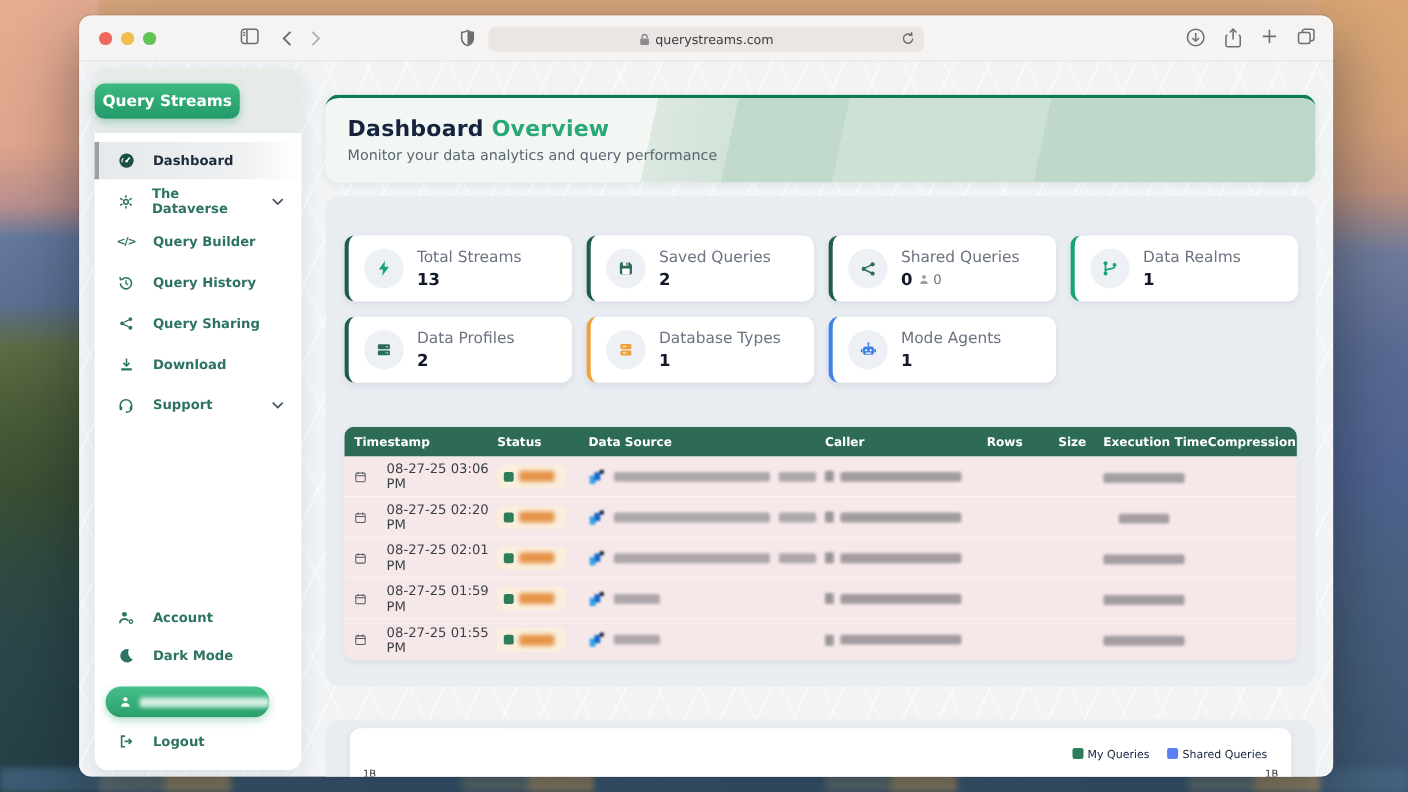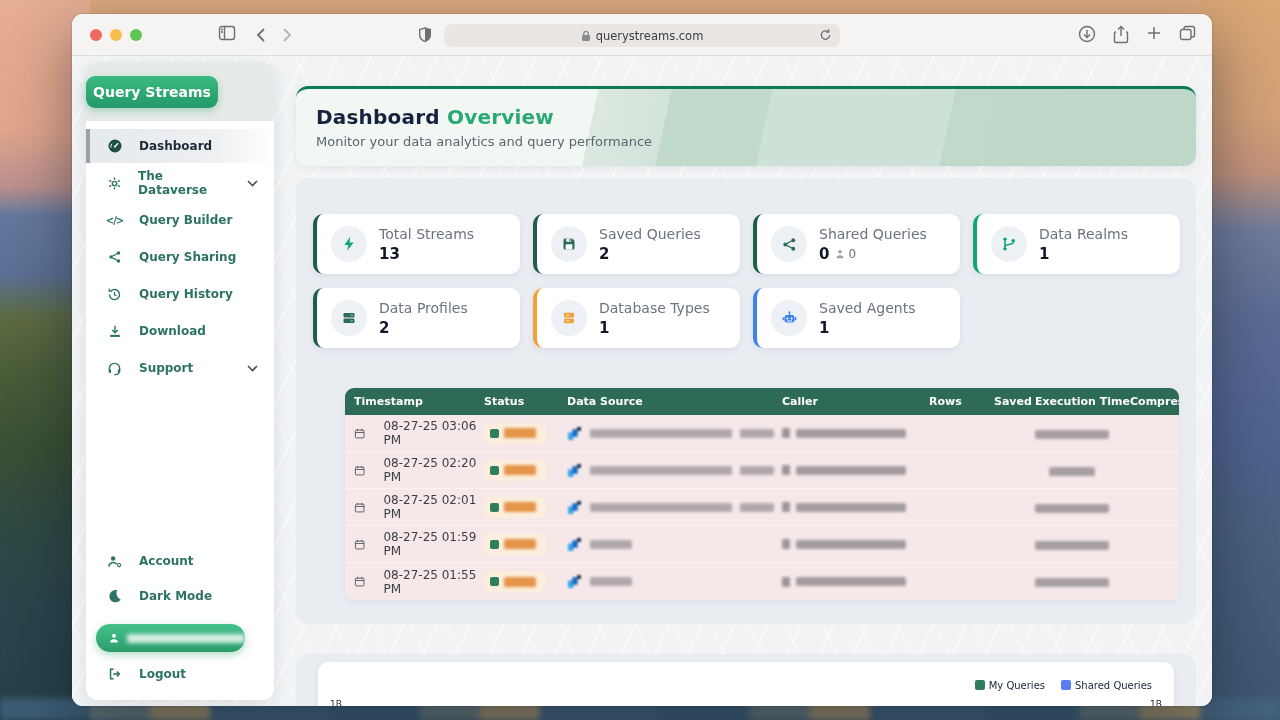--- a/index.html
+++ b/index.html
@@ -81,21 +81,21 @@
     display:flex; align-items:center; gap:12px; padding-left:14px; box-shadow:0 2px 6px rgba(20,40,60,.08); }
   .stat-card.acc-green { border-left-color:#12a56f; }
   .stat-card.acc-orange { border-left-color:#f0a13a; }
   .stat-card.acc-blue { border-left-color:#3f80ea; }
   .stat-ic { width:36px; height:36px; border-radius:50%; background:#edf1f5; display:flex; align-items:center; justify-content:center; }
   .stat-label { font-size:14px; color:#6b7280; }
   .stat-value { margin-top:3px; font-size:15px; font-weight:bold; color:#111827; display:flex; align-items:center; gap:5px; }
   .stat-sub { font-size:12px; color:#6b7280; font-weight:normal; display:flex; align-items:center; gap:2px; }
 
   
-  .table { margin-top:40px; border-radius:9px; overflow:hidden; box-shadow:0 2px 6px rgba(20,40,60,.06);margin-left:32px; }
+  .table { margin-top:40px; border-radius:9px; overflow:hidden; box-shadow:0 2px 6px rgba(20,40,60,.06); }
   .thead, .trow { display:grid; grid-template-columns:130px 83px 215px 147px 65px 41px 95px auto; align-items:center; padding-left:9px; }
   .thead { height:27px; background:#2e6b57; color:#fff; font-size:11px; font-weight:bold; }
   .tbody { background:#f6e8e8; }
   .trow { height:37px; border-bottom:1px solid rgba(255,255,255,.45); }
   .trow:last-child { border-bottom:none; }
   .cell-ts { display:flex; align-items:center; gap:18px; font-size:12px; color:#3a3f46; }
   .status-pill { width:62px; height:21px; background:#fbeedc; border-radius:5px; display:flex; align-items:center; gap:5px; padding-left:6px; }
   .status-sq { width:9px; height:9px; border-radius:2px; background:#2e7d5b; }
   .rb { display:inline-block; height:9px; border-radius:2px; background:#74747c; opacity:.55; filter:blur(1.6px); }
   .rb-orange { width:32px; height:10px; background:#e2852f; opacity:.85; filter:blur(1.8px); border-radius:2px; }
@@ -241,40 +241,40 @@
           </span>
         </div>
 
         <div class="nav-item">
           <span class="nv-ic code-ic">&lt;/&gt;</span>
           <span>Query Builder</span>
         </div>
 
         <div class="nav-item">
           <span class="nv-ic">
+            <svg width="15" height="15" viewBox="0 0 16 16" fill="none" stroke="currentColor" stroke-width="1.5">
+                <path d="M2.6 8 a5.4 5.4 0 1 0 1.6-3.8"></path>
+                <polyline points="2.2,1.8 2.6,4.6 5.4,4.2" stroke-width="1.3"></polyline>
+                <polyline points="8,5.2 8,8.3 10.2,9.4" stroke-width="1.3"></polyline>
+              </svg>
+          </span>
+          <span>Query History</span>
+        </div>
+
+        <div class="nav-item">
+          <span class="nv-ic">
             <svg width="14" height="14" viewBox="0 0 16 16">
                 <circle cx="3.5" cy="8" r="2" fill="currentColor"></circle>
                 <circle cx="12" cy="3.5" r="2" fill="currentColor"></circle>
                 <circle cx="12" cy="12.5" r="2" fill="currentColor"></circle>
                 <line x1="5" y1="7" x2="10.5" y2="4.3" stroke="currentColor" stroke-width="1.3"></line>
                 <line x1="5" y1="9" x2="10.5" y2="11.7" stroke="currentColor" stroke-width="1.3"></line>
               </svg>
           </span>
           <span>Query Sharing</span>
-        </div>
-
-        <div class="nav-item">
-          <span class="nv-ic">
-            <svg width="15" height="15" viewBox="0 0 16 16" fill="none" stroke="currentColor" stroke-width="1.5">
-                <path d="M2.6 8 a5.4 5.4 0 1 0 1.6-3.8"></path>
-                <polyline points="2.2,1.8 2.6,4.6 5.4,4.2" stroke-width="1.3"></polyline>
-                <polyline points="8,5.2 8,8.3 10.2,9.4" stroke-width="1.3"></polyline>
-              </svg>
-          </span>
-          <span>Query History</span>
         </div>
 
         <div class="nav-item">
           <span class="nv-ic">
             <svg width="14" height="15" viewBox="0 0 16 16" fill="none" stroke="currentColor" stroke-width="1.6">
                 <line x1="8" y1="1.5" x2="8" y2="9"></line>
                 <polyline points="4.8,6.2 8,9.4 11.2,6.2"></polyline>
                 <line x1="2.5" y1="13" x2="13.5" y2="13" stroke-width="2.4"></line>
               </svg>
           </span>
@@ -464,34 +464,34 @@
                   <circle cx="8.5" cy="2.2" r="1" fill="#3f80ea"></circle>
                   <rect x="3.5" y="5" width="10" height="7.6" rx="2.4" fill="#3f80ea"></rect>
                   <rect x="1.6" y="7.2" width="1.6" height="3.2" rx="0.8" fill="#3f80ea"></rect>
                   <rect x="13.8" y="7.2" width="1.6" height="3.2" rx="0.8" fill="#3f80ea"></rect>
                   <circle cx="6.4" cy="8.4" r="1" fill="#fff"></circle>
                   <circle cx="10.6" cy="8.4" r="1" fill="#fff"></circle>
                   <rect x="6" y="10.4" width="5" height="1.1" rx="0.55" fill="#fff"></rect>
                 </svg>
             </span>
             <span>
-              <div class="stat-label">Saved Agents</div>
+              <div class="stat-label">Mode Agents</div>
               <div class="stat-value">1</div>
             </span>
           </div>
         </div>
 
         <div class="table">
           <div class="thead">
             <span>Timestamp</span>
             <span>Status</span>
             <span>Data Source</span>
             <span>Caller</span>
             <span>Rows</span>
-            <span>Saved</span>
+            <span>Size</span>
             <span>Execution Time</span>
             <span>Compression</span>
           </div>
           <div class="tbody">
 
             <div class="trow">
               <span class="cell-ts">
                 <svg width="13" height="13" viewBox="0 0 16 16" fill="none" stroke="#555b63" stroke-width="1.3">
                     <rect x="2" y="3.2" width="12" height="11" rx="1.5"></rect>
                     <line x1="5" y1="1.6" x2="5" y2="4.6"></line>

